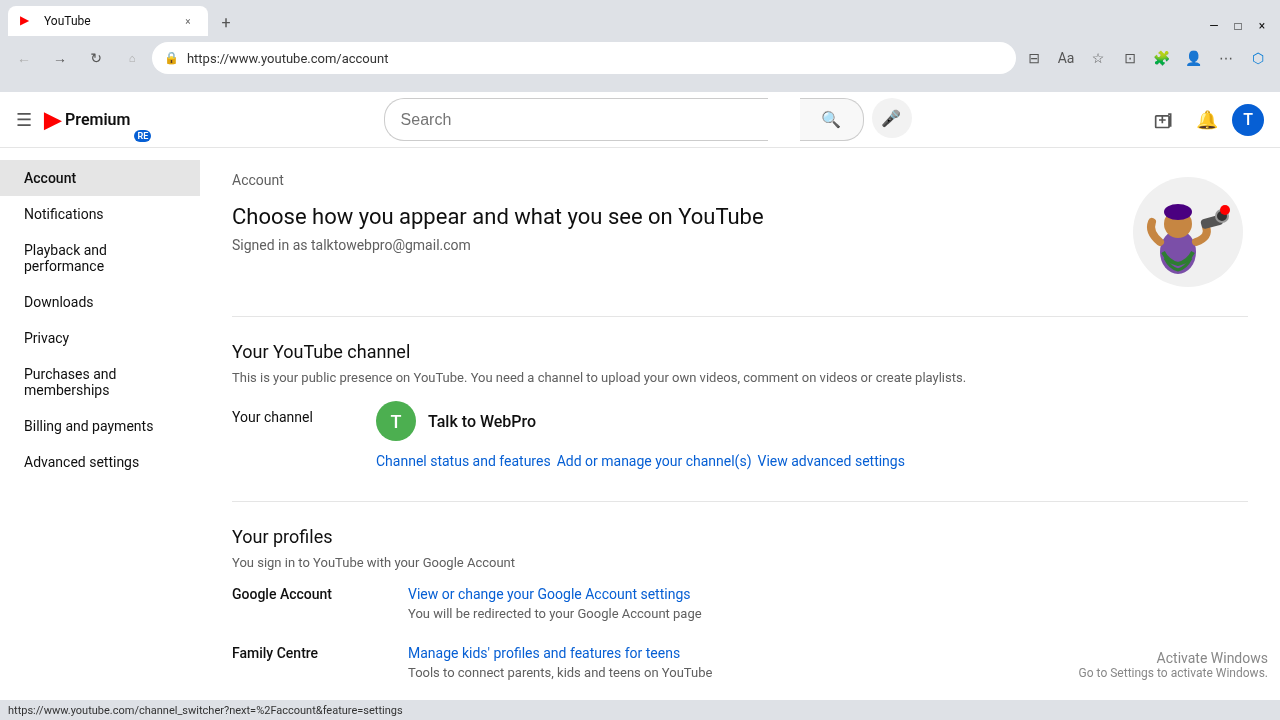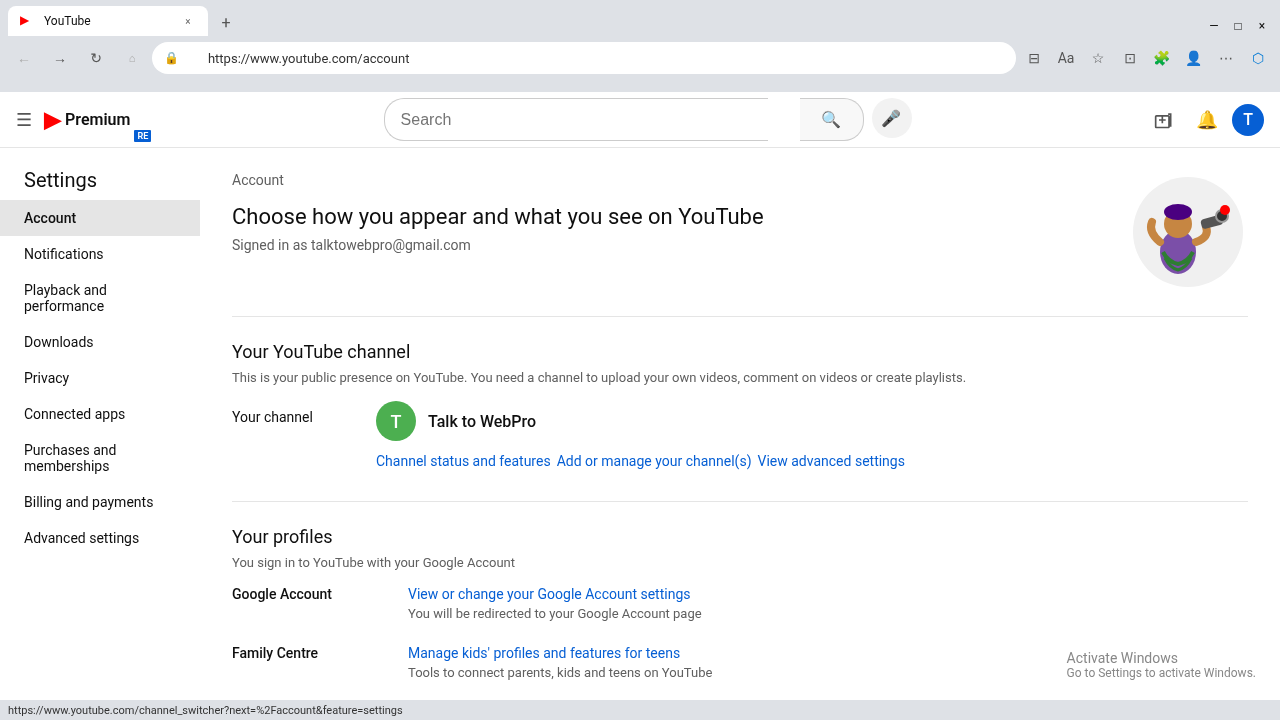--- a/index.html
+++ b/index.html
@@ -13,33 +13,33 @@
     .browser-tab .tab-title { flex: 1; overflow: hidden; text-overflow: ellipsis; white-space: nowrap; }
     .browser-tab .close-btn { width: 16px; height: 16px; display: flex; align-items: center; justify-content: center; border-radius: 50%; cursor: pointer; font-size: 10px; color: #666; }
     .new-tab-btn { width: 28px; height: 28px; display: flex; align-items: center; justify-content: center; border-radius: 50%; margin-left: 4px; cursor: pointer; font-size: 16px; color: #555; }
     .browser-window-controls { margin-left: auto; display: flex; align-items: center; gap: 4px; padding-right: 8px; }
     .win-ctrl { width: 20px; height: 20px; display: flex; align-items: center; justify-content: center; font-size: 12px; cursor: pointer; }
 
     .browser-toolbar { display: flex; align-items: center; height: 44px; padding: 0 8px; gap: 4px; background: #dee1e6; }
     .nav-btn { width: 32px; height: 32px; border-radius: 50%; display: flex; align-items: center; justify-content: center; cursor: pointer; color: #555; font-size: 14px; }
     .nav-btn.disabled { color: #aaa; cursor: default; }
     .address-bar { flex: 1; background: #fff; border-radius: 20px; height: 32px; display: flex; align-items: center; padding: 0 12px; font-size: 13px; color: #333; gap: 8px; }
-    .address-bar .url { flex: 1; margin-left: 21px; }
+    .address-bar .url { flex: 1; }
     .toolbar-actions { display: flex; align-items: center; gap: 4px; }
     .toolbar-icon { width: 28px; height: 28px; display: flex; align-items: center; justify-content: center; border-radius: 50%; cursor: pointer; font-size: 14px; color: #555; }
 
     
     .yt-app { display: flex; flex-direction: column; height: 628px; }
     .yt-header { display: flex; align-items: center; height: 56px; padding: 0 16px; gap: 8px; border-bottom: 1px solid #e5e5e5; background: #fff; position: sticky; top: 0; z-index: 100; }
     .yt-logo-area { display: flex; align-items: center; gap: 12px; }
     .hamburger { cursor: pointer; font-size: 18px; color: #555; }
     .yt-logo { display: flex; align-items: center; gap: 4px; font-weight: 600; font-size: 18px; }
     .yt-logo-icon { color: #ff0000; font-size: 22px; }
     .yt-premium-text { font-size: 16px; font-weight: 600; color: #0f0f0f; text-align: right; }
-    .yt-premium-badge { font-size: 9px; background: #065fd4; color: #fff; border-radius: 1px; padding: 1px 3px; vertical-align: super; margin-top: 33px; }
+    .yt-premium-badge { font-size: 9px; background: #065fd4; color: #fff; border-radius: 6px; padding: 1px 3px; vertical-align: super; margin-top: 33px; }
     .yt-search-area { flex: 1; display: flex; justify-content: center; }
     .yt-search-bar { display: flex; width: 480px; height: 43px; gap: 32px; }
     .yt-search-input { flex: 1; border: 1px solid #ccc; border-right: none; border-radius: 20px 0 0 20px; padding: 0 16px; font-size: 16px; outline: none; color: #555; }
     .yt-search-btn { width: 64px; background: #f8f8f8; border: 1px solid #ccc; border-left: none; border-radius: 0 20px 20px 0; cursor: pointer; display: flex; align-items: center; justify-content: center; font-size: 16px; color: #555; }
     .yt-mic-btn { width: 40px; height: 40px; background: #f2f2f2; border-radius: 50%; border: none; cursor: pointer; display: flex; align-items: center; justify-content: center; margin-left: 8px; font-size: 16px; color: #555; }
     .yt-header-actions { display: flex; align-items: center; gap: 4px; margin-left: auto; }
     .yt-header-icon { width: 40px; height: 40px; display: flex; align-items: center; justify-content: center; border-radius: 50%; cursor: pointer; font-size: 18px; color: #555; }
     .yt-avatar { width: 32px; height: 32px; border-radius: 50%; background: #065fd4; color: #fff; display: flex; align-items: center; justify-content: center; font-size: 16px; font-weight: 500; cursor: pointer; }
 
     
@@ -152,39 +152,35 @@
           </svg>
       </div>
       <div class="yt-header-icon">🔔</div>
       <div class="yt-avatar">T</div>
     </div>
   </div>
 
   <div class="yt-main">
 
     <div class="sidebar">
-      <div class="sidebar-title">Settings</div>
 
       <div class="sidebar-item active">
         <span>Account</span>
       </div>
       <div class="sidebar-item">
         <span>Notifications</span>
       </div>
       <div class="sidebar-item">
         <span>Playback and performance</span>
       </div>
       <div class="sidebar-item">
         <span>Downloads</span>
       </div>
       <div class="sidebar-item">
         <span>Privacy</span>
-      </div>
-      <div class="sidebar-item">
-        <span>Connected apps</span>
       </div>
       <div class="sidebar-item">
         <span>Purchases and memberships</span>
       </div>
       <div class="sidebar-item">
         <span>Billing and payments</span>
       </div>
       <div class="sidebar-item">
         <span>Advanced settings</span>
       </div>
@@ -265,20 +261,20 @@
             <div><a class="yt-link">Manage kids' profiles and features for teens</a></div>
             <div style="color:#606060; font-size:13px; margin-top:4px;">Tools to connect parents, kids and teens on YouTube</div>
           </div>
         </div>
 
       </div>
     </div>
   </div>
 </div>
 
-<div style="position:fixed; bottom:40px; right:24px; text-align:left; pointer-events:none;">
+<div style="position:fixed; bottom:40px; right:12px; text-align:right; pointer-events:none;">
   <div style="font-size:14px; color:#888;">Activate Windows</div>
   <div style="font-size:12px; color:#888;">Go to Settings to activate Windows.</div>
 </div>
 
 <div class="status-bar">
   <span>https://www.youtube.com/channel_switcher?next=%2Faccount&amp;feature=settings</span>
 </div>
 
 </body></html>

